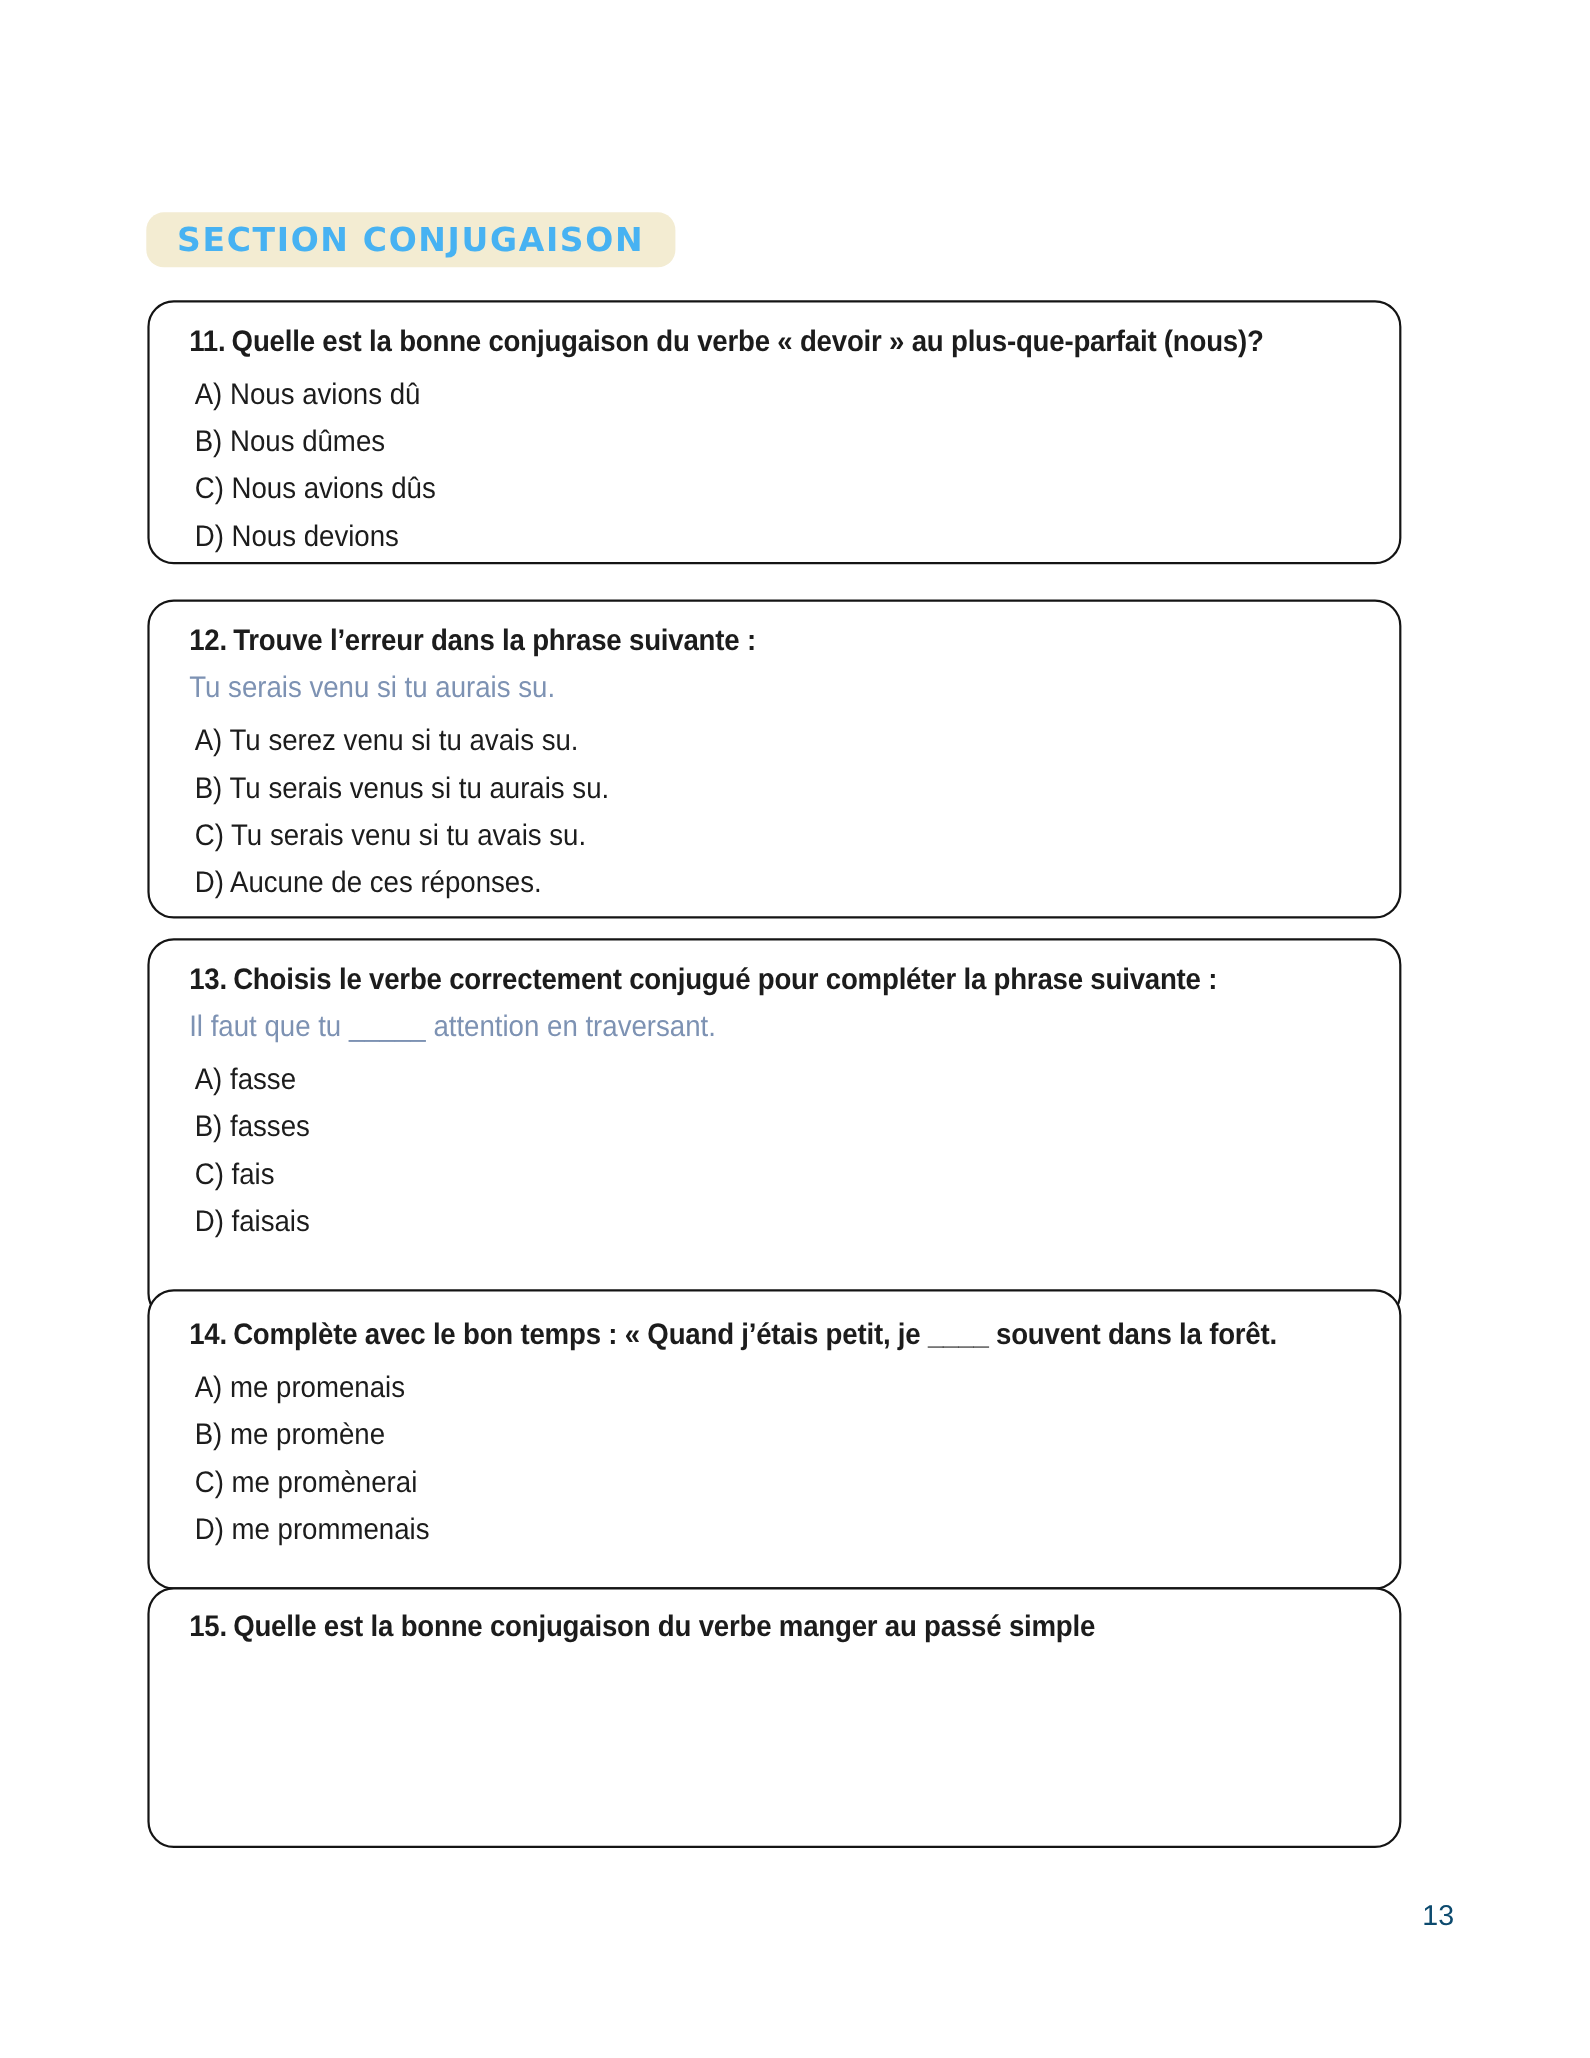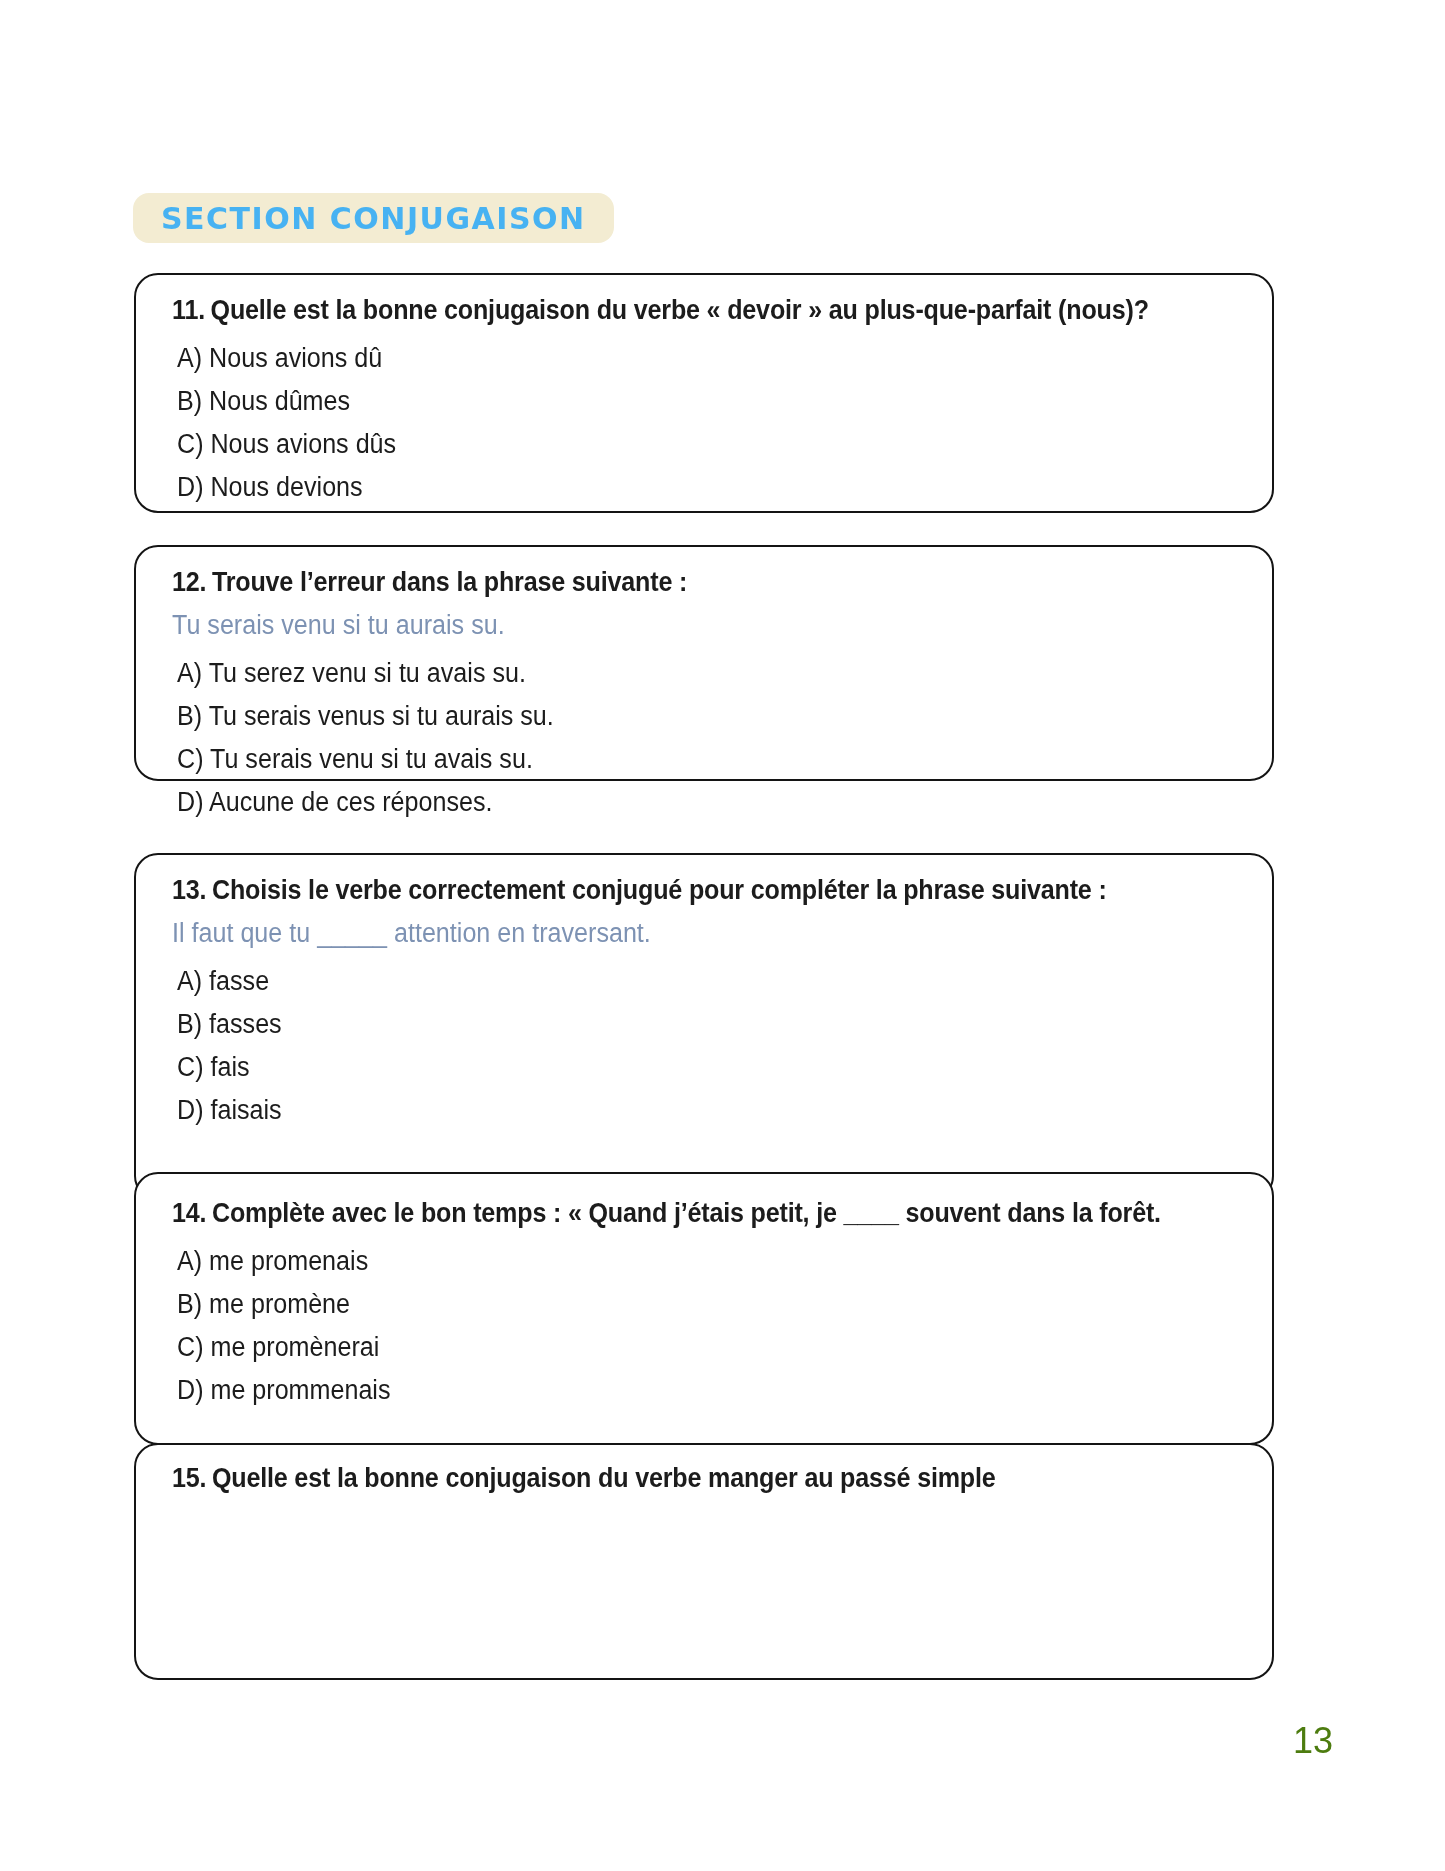--- a/index.html
+++ b/index.html
@@ -43,21 +43,21 @@
     left: 134px;
     width: 1140px;
     box-sizing: border-box;
     background: #ffffff;
     border: 2px solid #141414;
     border-radius: 24px;
     padding-left: 36px;
     padding-right: 20px;
   }
   .card.q11 { top: 273px;  height: 240px; padding-top: 14px; }
-  .card.q12 { top: 545px;  height: 236px; padding-top: 14px; }
+  .card.q12 { top: 545px;  height: 290px; padding-top: 14px; }
   .card.q13 { top: 853px;  height: 347px; padding-top: 14px; }
   .card.q14 { top: 1172px; height: 273px; padding-top: 18px; }
   .card.q15 { top: 1443px; height: 237px; padding-top: 12px; }
 
   .line {
     margin: 0;
     font-size: 27px;
     line-height: 43px;
     white-space: nowrap;
     transform: scaleX(0.93);
@@ -74,23 +74,23 @@
     list-style: none;
     margin: 5px;
     padding: 0;
   }
 
   
   .page-number {
     position: absolute;
     left: 1293px;
     top: 1720px;
-    font-size: 36px;
+    font-size: 26px;
     line-height: 42px;
-    color: #4d7c0f;
+    color: #0c4a6e;
   }
 </style>
 </head>
 <body>
 
 <div class="badge">
   <span class="badge-text">SECTION CONJUGAISON</span>
 </div>
 
 <div class="card q11">

